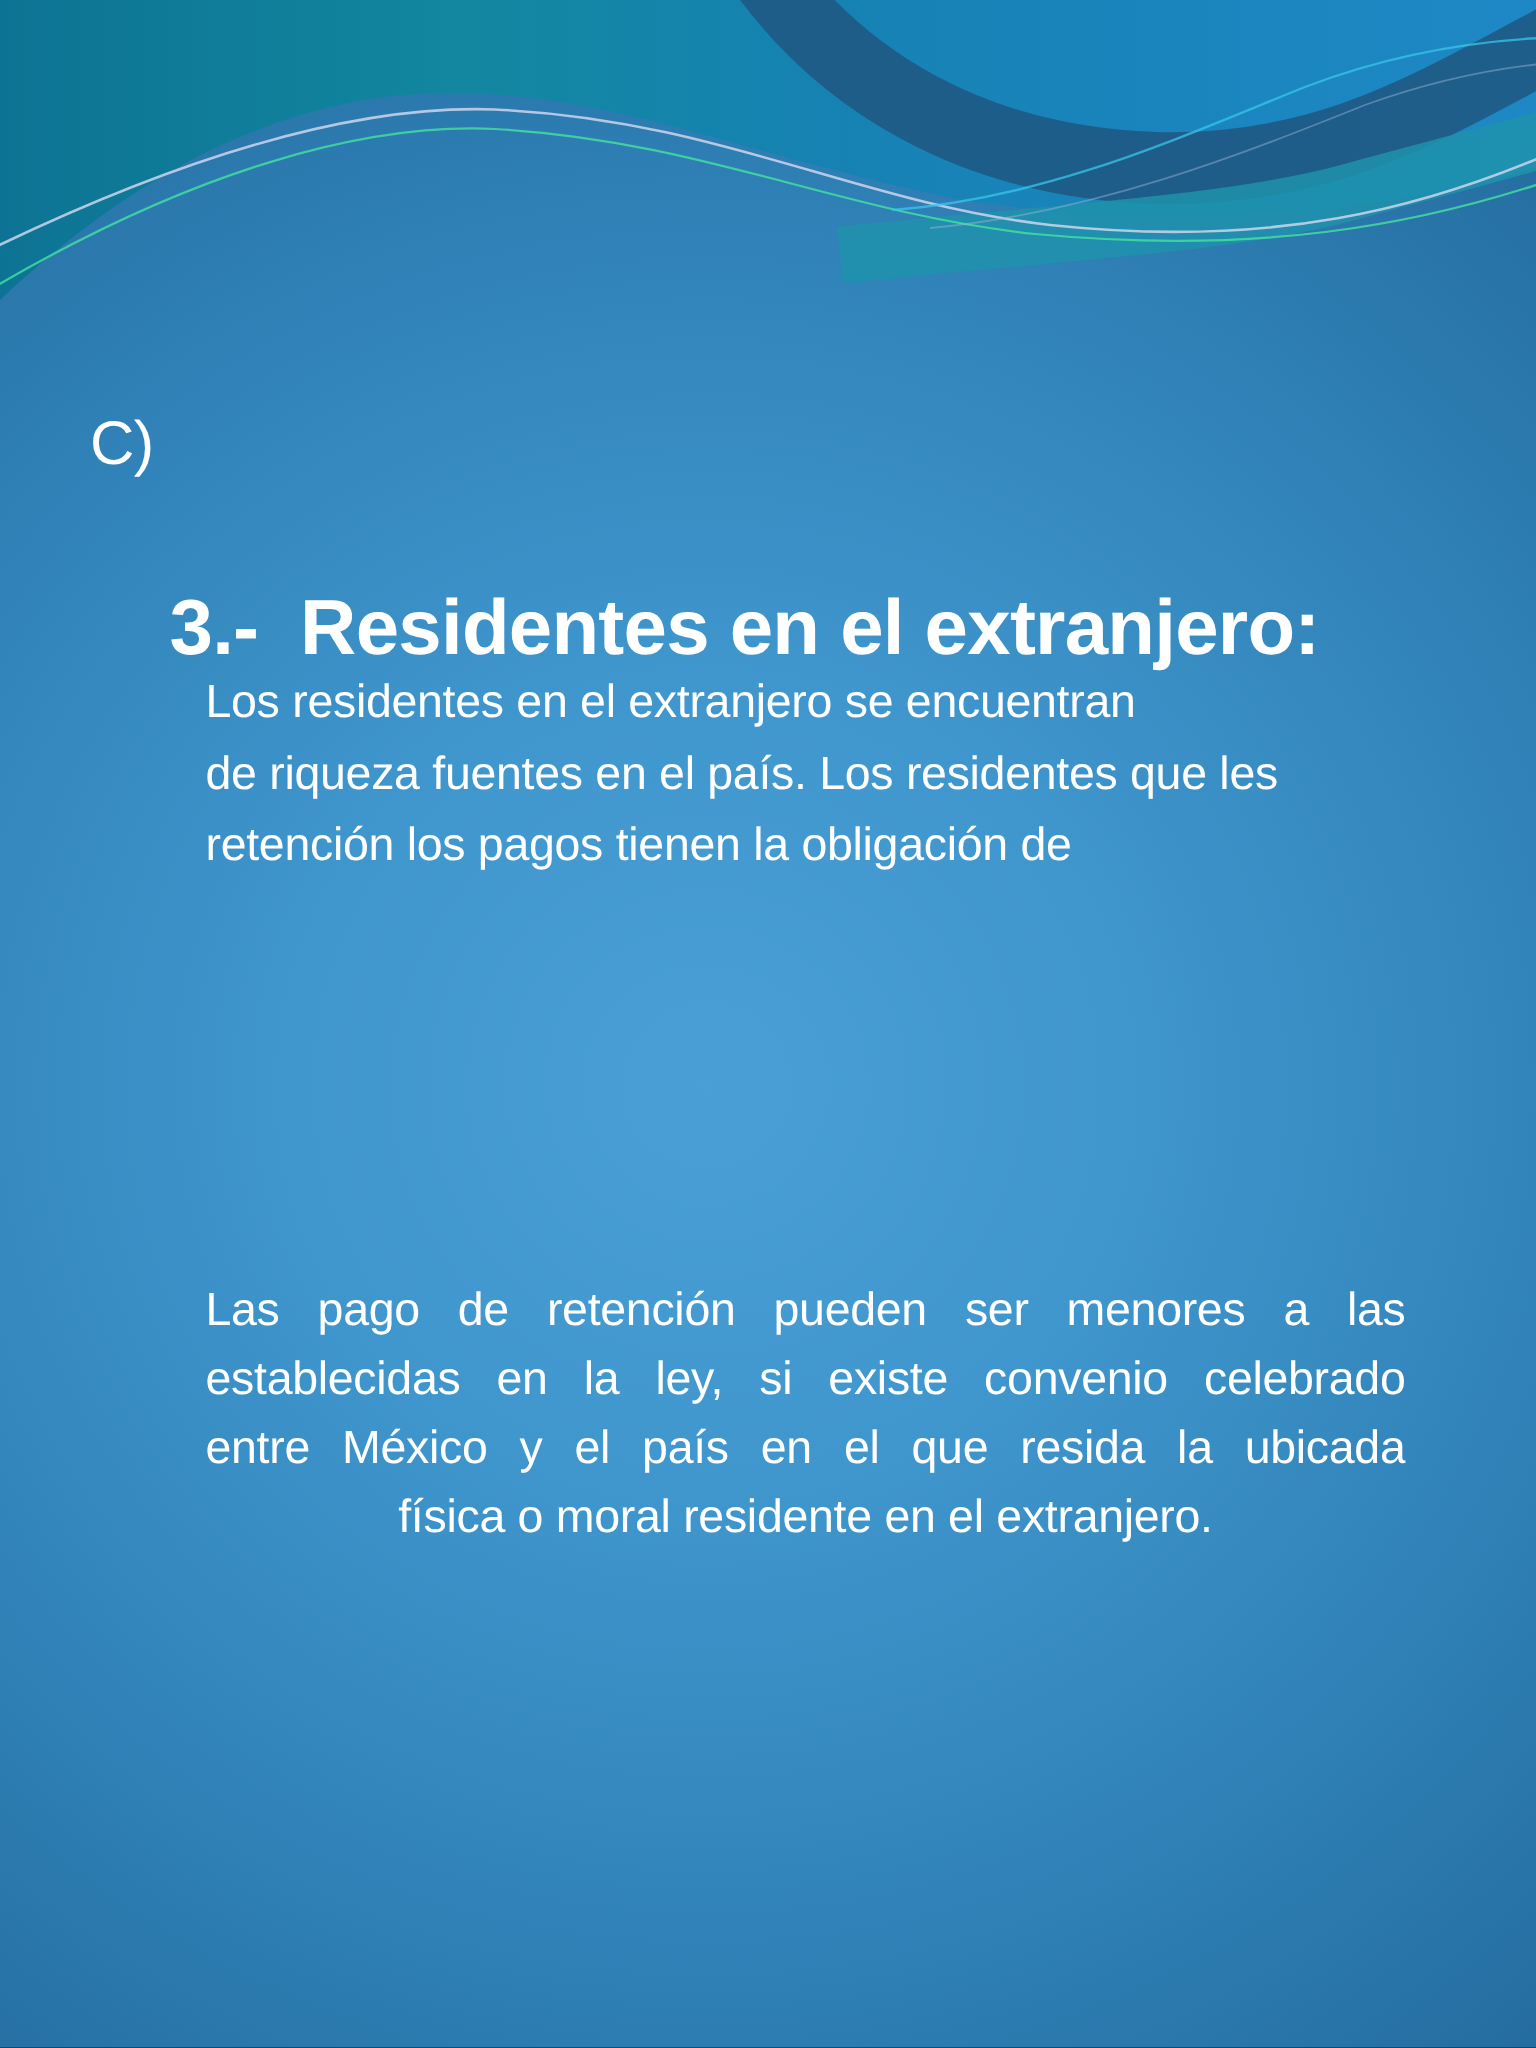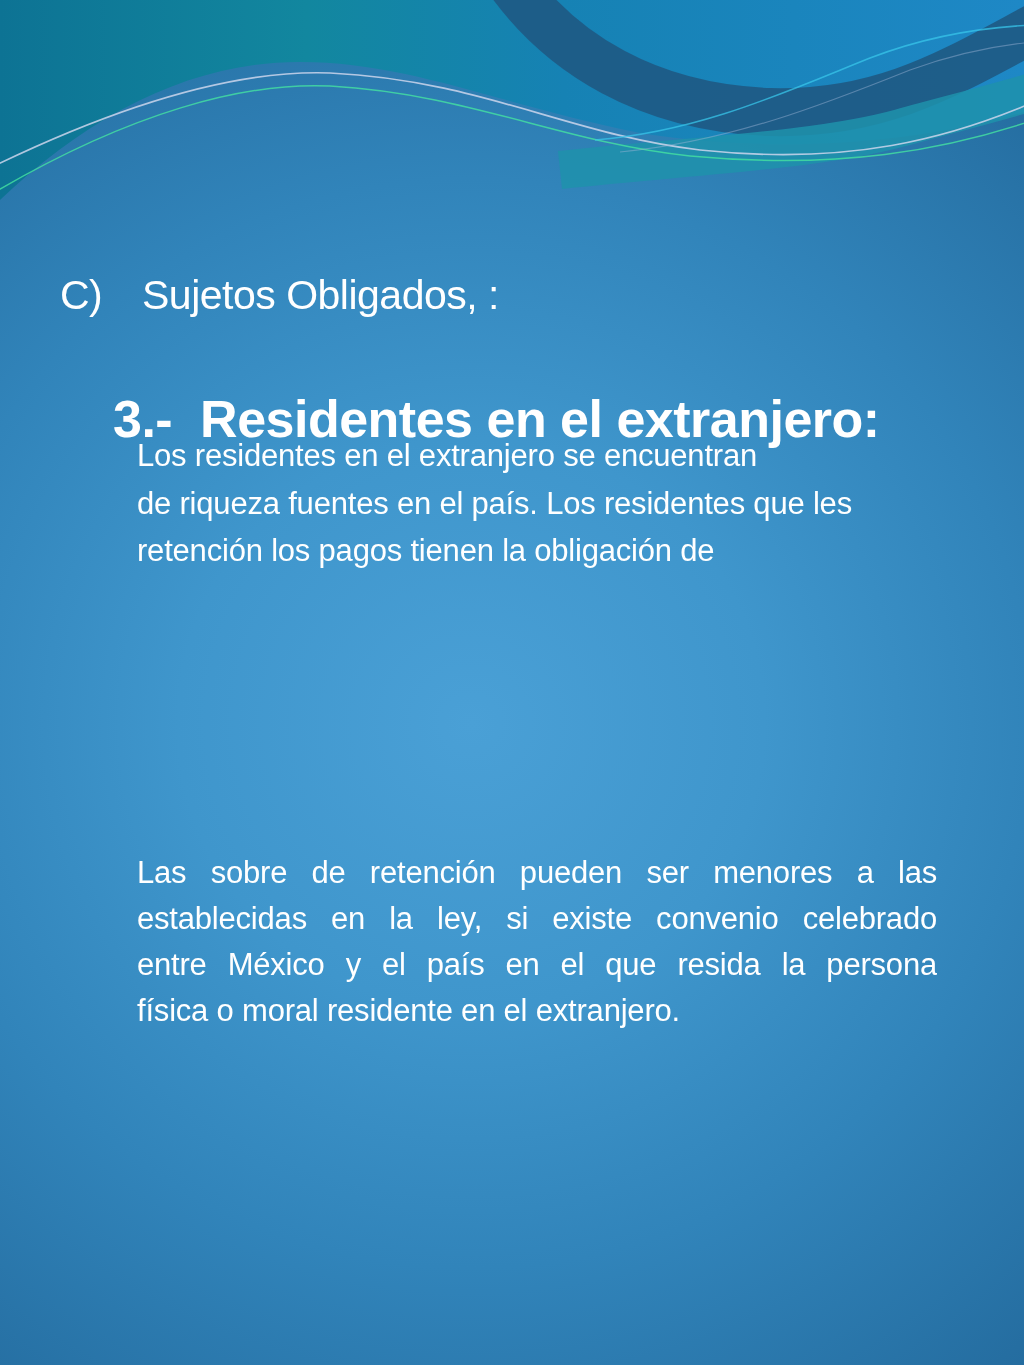--- a/index.html
+++ b/index.html
@@ -21,33 +21,33 @@
     font-size:41px;line-height:50px;letter-spacing:-0.5px;
     display:flex;white-space:pre;
   }
   .heading .marker{display:inline-block;width:82px;}
   .subheading{
     position:absolute;left:113px;top:392px;
     font-size:52px;line-height:55px;font-weight:bold;letter-spacing:-0.5px;
     white-space:pre;
   }
   .para{position:absolute;left:137px;}
-  .para1{top:432px;}
+  .para1{top:444px;}
   .para2{top:850px;width:800px;}
   .pline{
     font-size:31px;line-height:47.5px;height:47.5px;
     letter-spacing:-0.2px;white-space:pre;
   }
   .jline{
     font-size:31px;line-height:46px;height:46px;
     letter-spacing:-0.2px;overflow:hidden;
     text-align:justify;
   }
   .jline::after{content:'';display:inline-block;width:100%;}
-  .jline.last{text-align:left;}
+  .jline.last{text-align:center;}
   .jline.last::after{content:none;}
 </style>
 </head>
 <body>
 
 <div class="slide">
 
   <svg class="wave-svg" viewBox="0 0 1024 320" preserveAspectRatio="none" aria-hidden="true">
     <defs>
       <linearGradient id="topGrad" x1="0" y1="0" x2="1" y2="0">
@@ -64,31 +64,31 @@
 
     <path d="M560,170 C700,155 820,150 900,128 C950,114 1000,102 1045,88" fill="none" stroke="#1f92ab" stroke-width="38" opacity="0.85"></path>
 
     <path d="M-10,168 C140,95 250,70 330,73 C480,80 570,135 700,150 C850,166 950,138 1034,102" fill="none" stroke="#ccd6ec" stroke-width="1.7" opacity="0.85"></path>
     <path d="M-10,195 C130,112 245,82 330,86 C470,94 560,142 690,156 C840,170 945,150 1034,120" fill="none" stroke="#45e2a1" stroke-width="1.5" opacity="0.8"></path>
     <path d="M595,140 C700,132 790,90 870,58 C930,35 985,27 1034,25" fill="none" stroke="#38c6ea" stroke-width="1.6" opacity="0.75"></path>
     <path d="M620,152 C730,142 830,102 910,70 C960,52 1000,45 1034,42" fill="none" stroke="#9fb6d8" stroke-width="1.2" opacity="0.45"></path>
   </svg>
 
   <div class="heading">
-    <span class="marker">C)</span><span>Sujetos Obligados, :</span>
+    <span class="marker">C)</span>
   </div>
 
   <div class="subheading">3.-  Residentes en el extranjero:</div>
 
   <div class="para para1">
     <div class="pline">Los residentes en el extranjero se encuentran</div>
     <div class="pline">de riqueza fuentes en el país. Los residentes que les</div>
     <div class="pline">retención los pagos tienen la obligación de</div>
   </div>
 
   <div class="para para2">
-    <div class="jline">Las sobre de retención pueden ser menores a las</div>
+    <div class="jline">Las pago de retención pueden ser menores a las</div>
     <div class="jline">establecidas en la ley, si existe convenio celebrado</div>
-    <div class="jline">entre México y el país en el que resida la persona</div>
+    <div class="jline">entre México y el país en el que resida la ubicada</div>
     <div class="jline last">física o moral residente en el extranjero.</div>
   </div>
 
 </div>
 
 </body></html>

